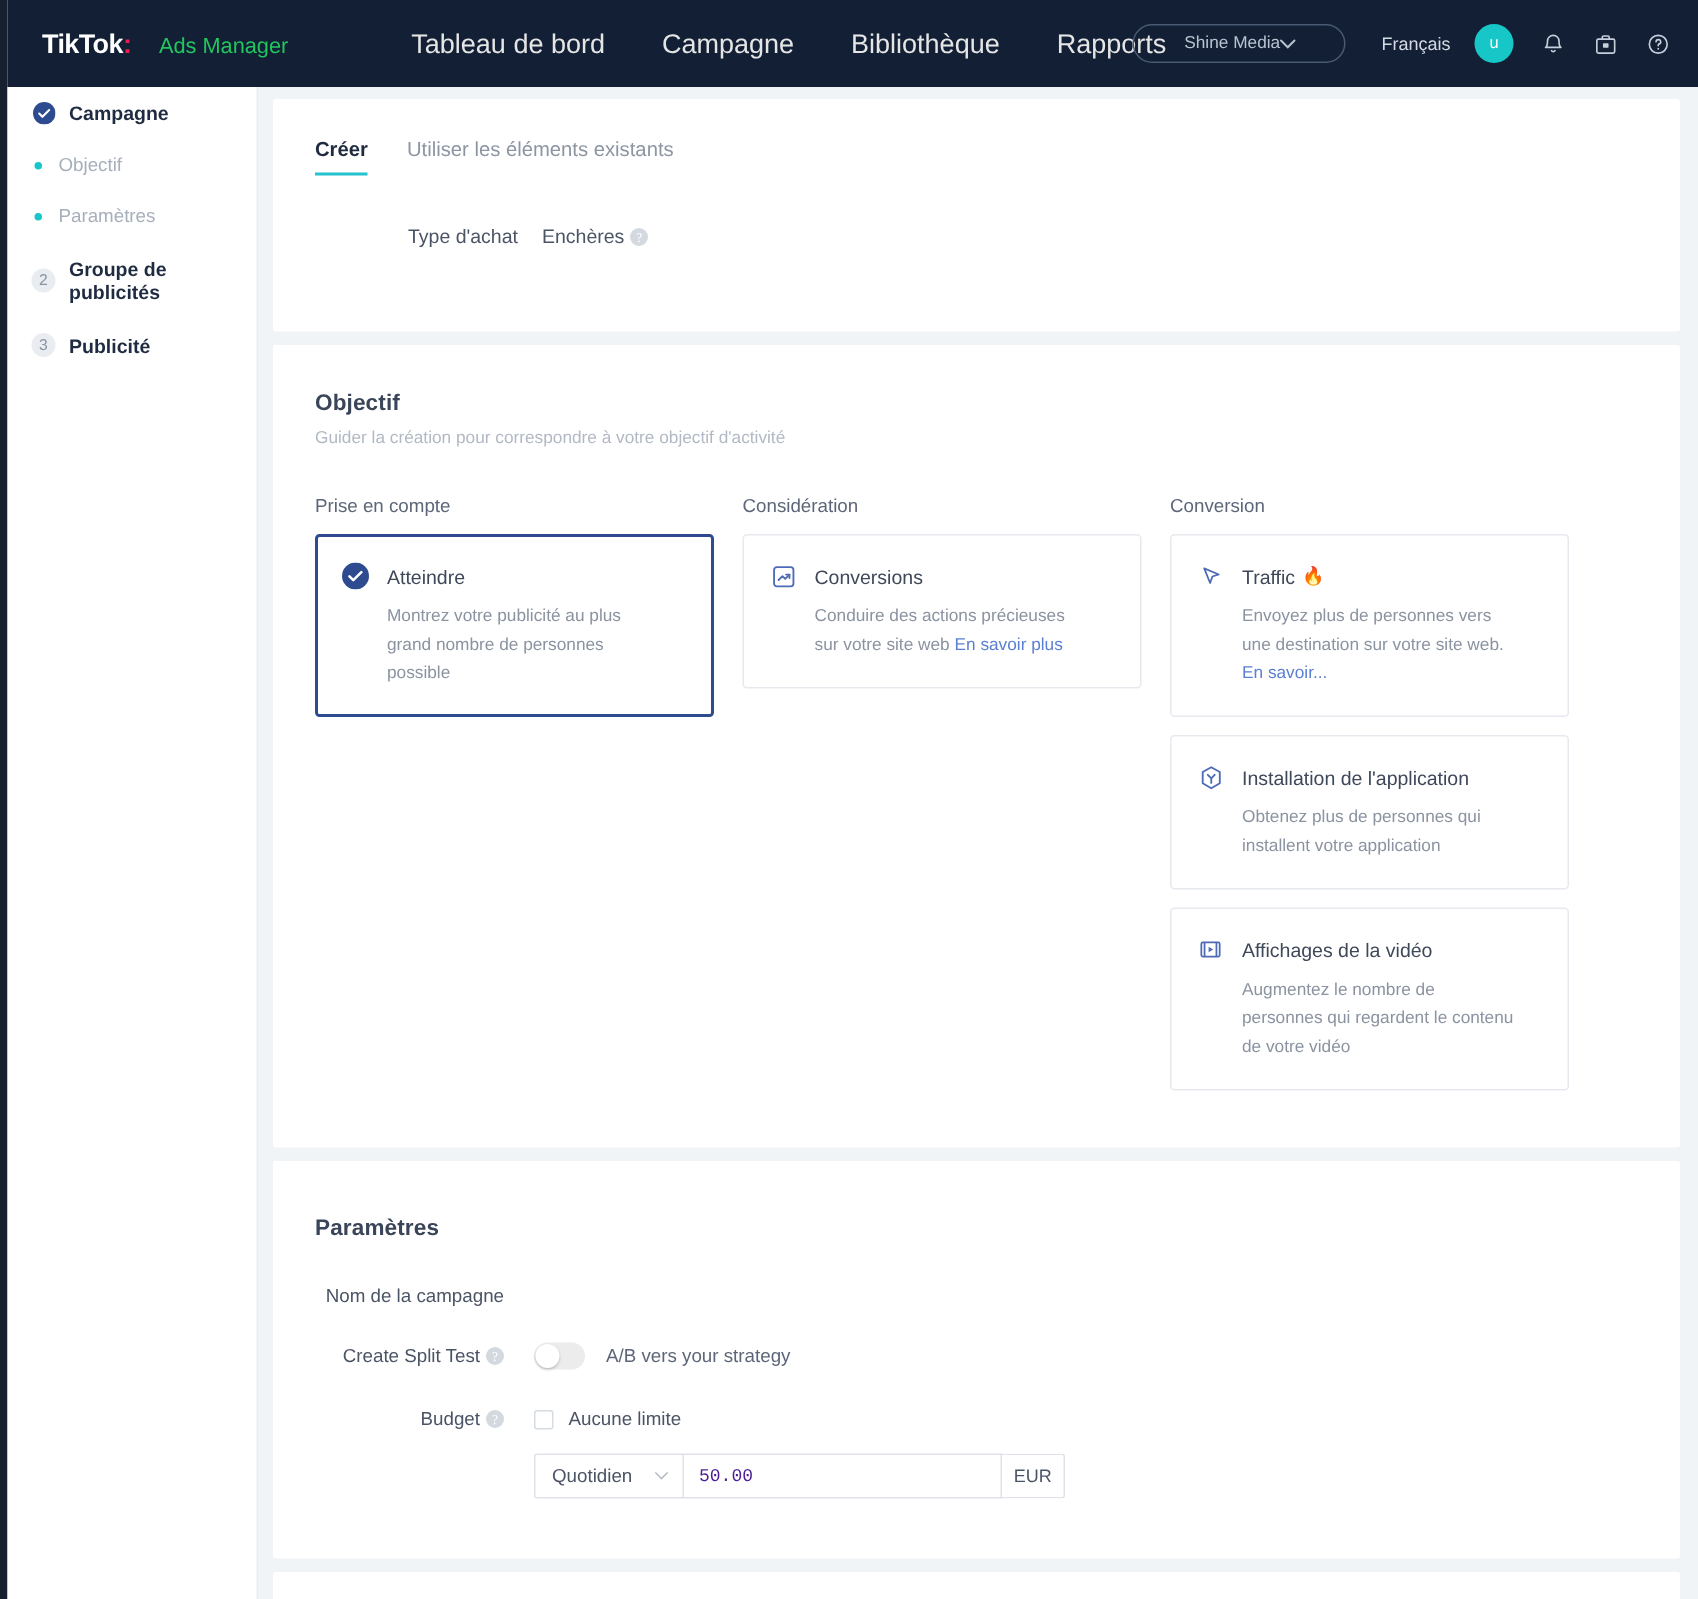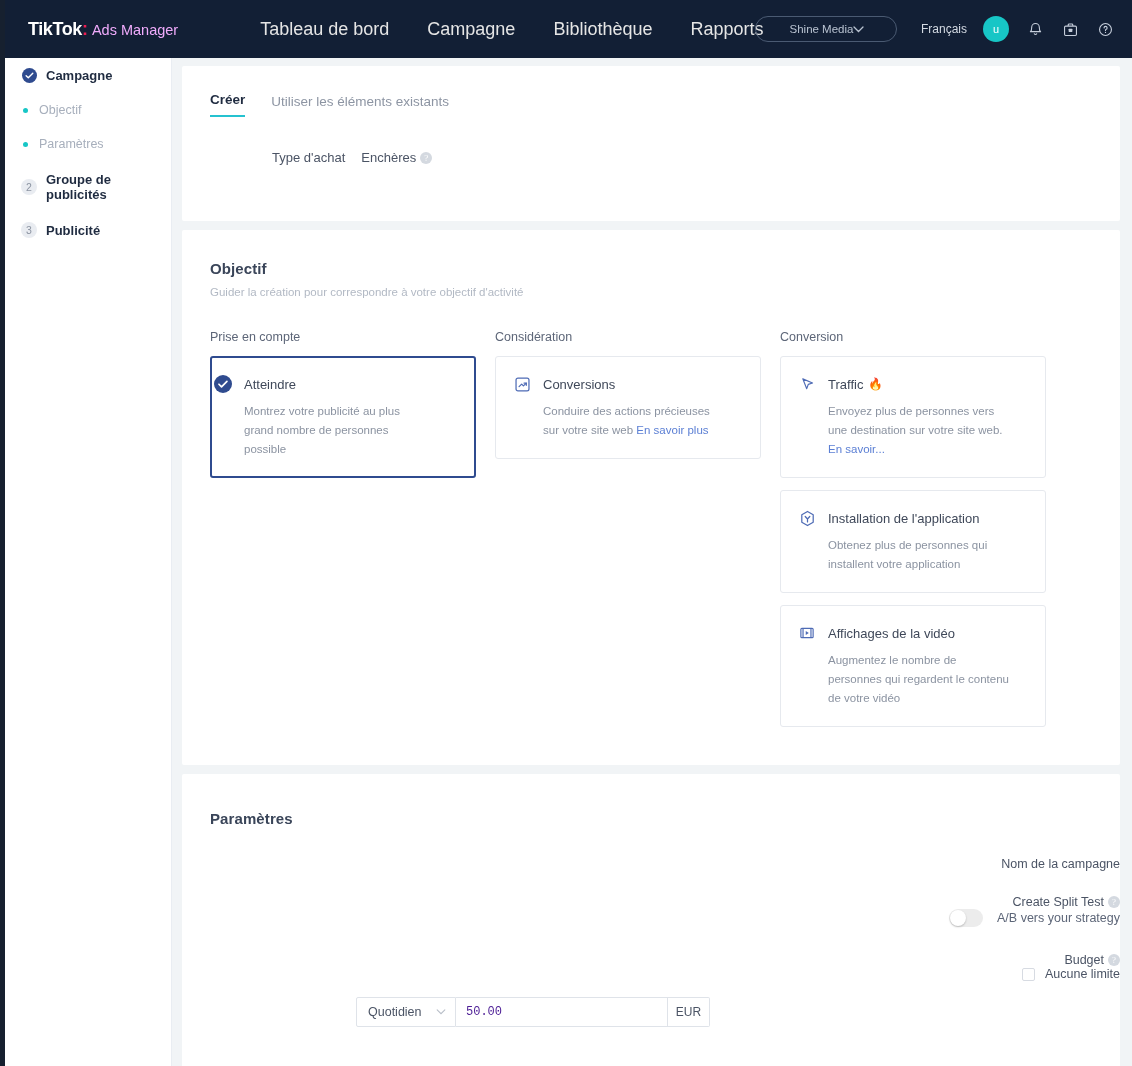--- a/index.html
+++ b/index.html
@@ -18,21 +18,21 @@
   .header {
     position: absolute; left: 5px; top: 0; width: 1127px; height: 58px;
     background: #121f35;
     display: flex; align-items: center;
   }
   .brand { display: flex; align-items: baseline; margin-left: 23px; }
   .brand-tiktok {
     color: #ffffff; font-size: 18px; font-weight: bold; letter-spacing: -0.4px;
   }
   .brand-colon { color: #ee1d52; font-size: 18px; font-weight: bold; margin: 0 1px 0 0; }
-  .brand-sub { color: #f0abfc; font-size: 14.5px; font-weight: normal; margin-left: 3px; }
+  .brand-sub { color: #22c55e; font-size: 14.5px; font-weight: normal; margin-left: 17px; }
 
   .nav { display: flex; align-items: center; margin-left: 82px; gap: 38px; }
   .nav-item { color: #e5e5e5; font-size: 18px; cursor: pointer; white-space: nowrap; }
 
   .header-right { position: absolute; right: 18px; top: 0; height: 58px; display: flex; align-items: center; gap: 0; }
   .acct-pill {
     width: 142px; height: 26px; border: 1px solid #4a5a72; border-radius: 13px;
     display: flex; align-items: center; justify-content: center;
     padding: 0 12px 0 14px; cursor: pointer;
   }
@@ -65,21 +65,21 @@
   .side-num-label { font-size: 13px; color: #1f2b40; font-weight: bold; margin-left: 9px; }
 
   
   .main {
     position: absolute; left: 172px; top: 58px; width: 960px; height: 1008px;
     background: #f1f4f6; padding: 8px 0 0 10px;
   }
   .card { background: #ffffff; width: 938px; border-radius: 2px; }
   .card-top { padding: 26px 0 24px 28px; height: 155px; }
 
-  .tabs { display: flex; align-items: flex-end; gap: 26px; }
+  .tabs { display: flex; align-items: flex-start; gap: 26px; }
   .tab { font-size: 13.5px; color: #8d95a3; padding-bottom: 8px; cursor: pointer; }
   .tab.active { color: #1f2b40; font-weight: bold; border-bottom: 2px solid #25c2d0; }
 
   .purchase-row { display: flex; align-items: center; margin: 33px 0 0 62px; gap: 16px; }
   .purchase-label { font-size: 13px; color: #4b5465; }
   .purchase-value { font-size: 13px; color: #4b5465; }
   .qmark {
     width: 12px; height: 12px; border-radius: 50%; background: #d4d9e0; color: #ffffff;
     font-size: 9px; display: inline-flex; align-items: center; justify-content: center;
     margin-left: 4px; cursor: pointer; font-family: "Liberation Serif", serif;
@@ -95,33 +95,33 @@
   .ch2 { width: 285px; }
   .ch3 { width: 285px; }
 
   .obj-grid { display: flex; margin-top: 12px; gap: 19px; }
   .obj-col { width: 266px; display: flex; flex-direction: column; gap: 12px; }
 
   .obj-card {
     background: #ffffff; border: 1px solid #e6e9ee; border-radius: 3px;
     padding: 17px 16px 18px 16px; cursor: pointer; min-height: 88px;
   }
-  .obj-card.selected { border: 2px solid #2f4b8f; padding: 16px 15px 17px 1px; }
+  .obj-card.selected { border: 2px solid #2f4b8f; padding: 16px 15px 17px 15px; }
   .obj-head { display: flex; align-items: center; gap: 11px; }
   .obj-icon { width: 20px; height: 20px; flex: 0 0 20px; display: flex; align-items: center; justify-content: center; }
   .obj-title { font-size: 13px; color: #3f4859; }
   .obj-fire { font-size: 12px; margin-left: 5px; }
   .obj-desc {
     font-size: 11.5px; color: #8b93a1; line-height: 19px; margin-top: 8px;
     padding-left: 31px; max-width: 215px;
   }
   .obj-link { color: #5b7fd4; cursor: pointer; }
 
   .card-params { margin-top: 9px; padding: 36px 0 40px 28px; }
-  .form-row { display: flex; align-items: flex-end; margin-top: 26px; flex-direction: column; }
+  .form-row { display: flex; align-items: center; margin-top: 26px; }
   .form-label {
     width: 126px; text-align: right; font-size: 12.5px; color: #4b5465;
     display: flex; align-items: center; justify-content: flex-end; white-space: nowrap;
   }
   .form-ctl { margin-left: 20px; display: flex; align-items: center; }
   .txt-input {
     width: 352px; height: 30px; border: 1px solid #dfe3e9; border-radius: 2px;
     font-size: 12.5px; color: #3f4859; padding: 0 10px; background: #ffffff;
     font-family: "Liberation Sans", sans-serif; outline: none;
   }

